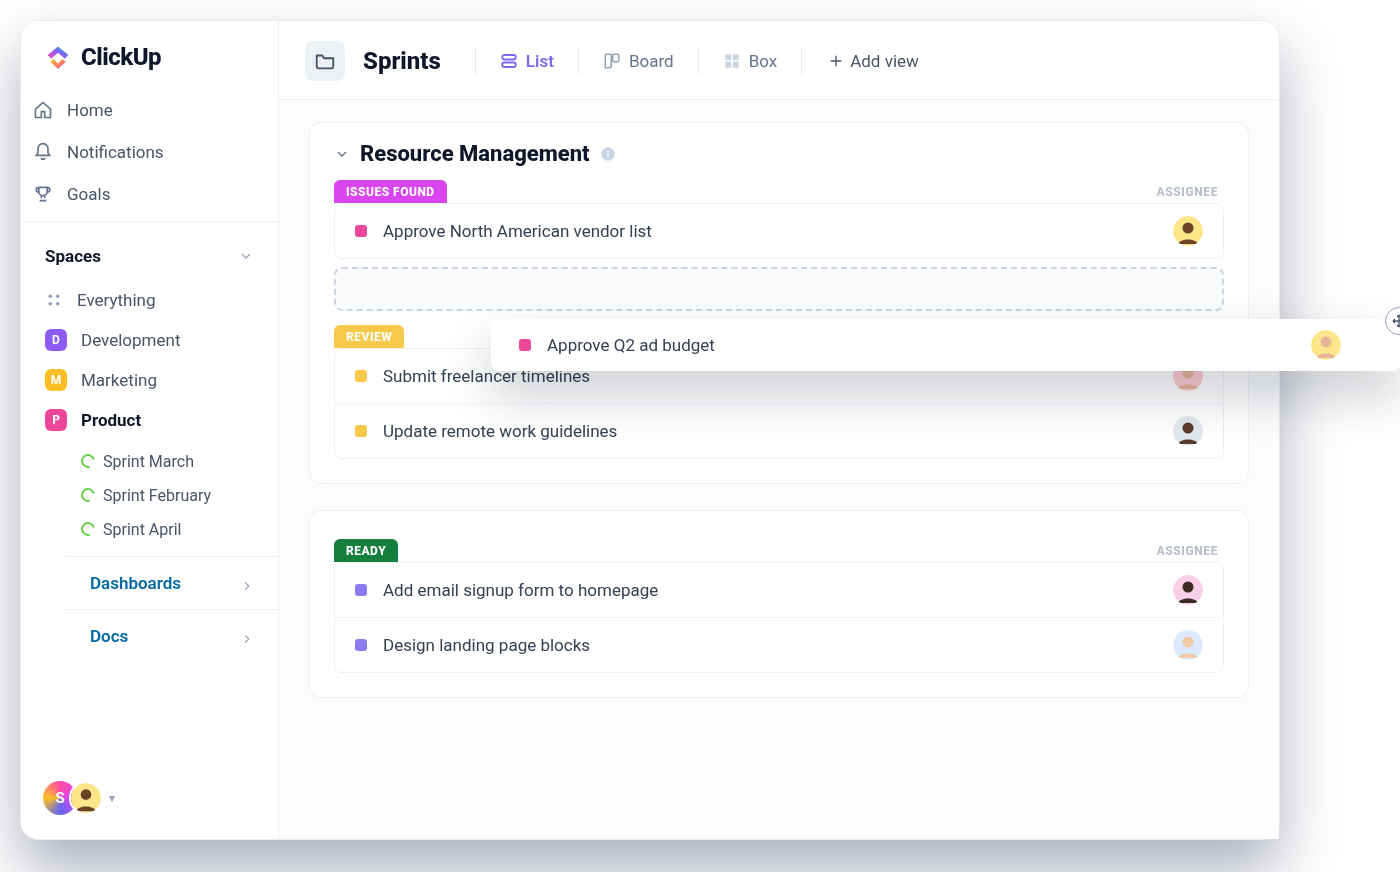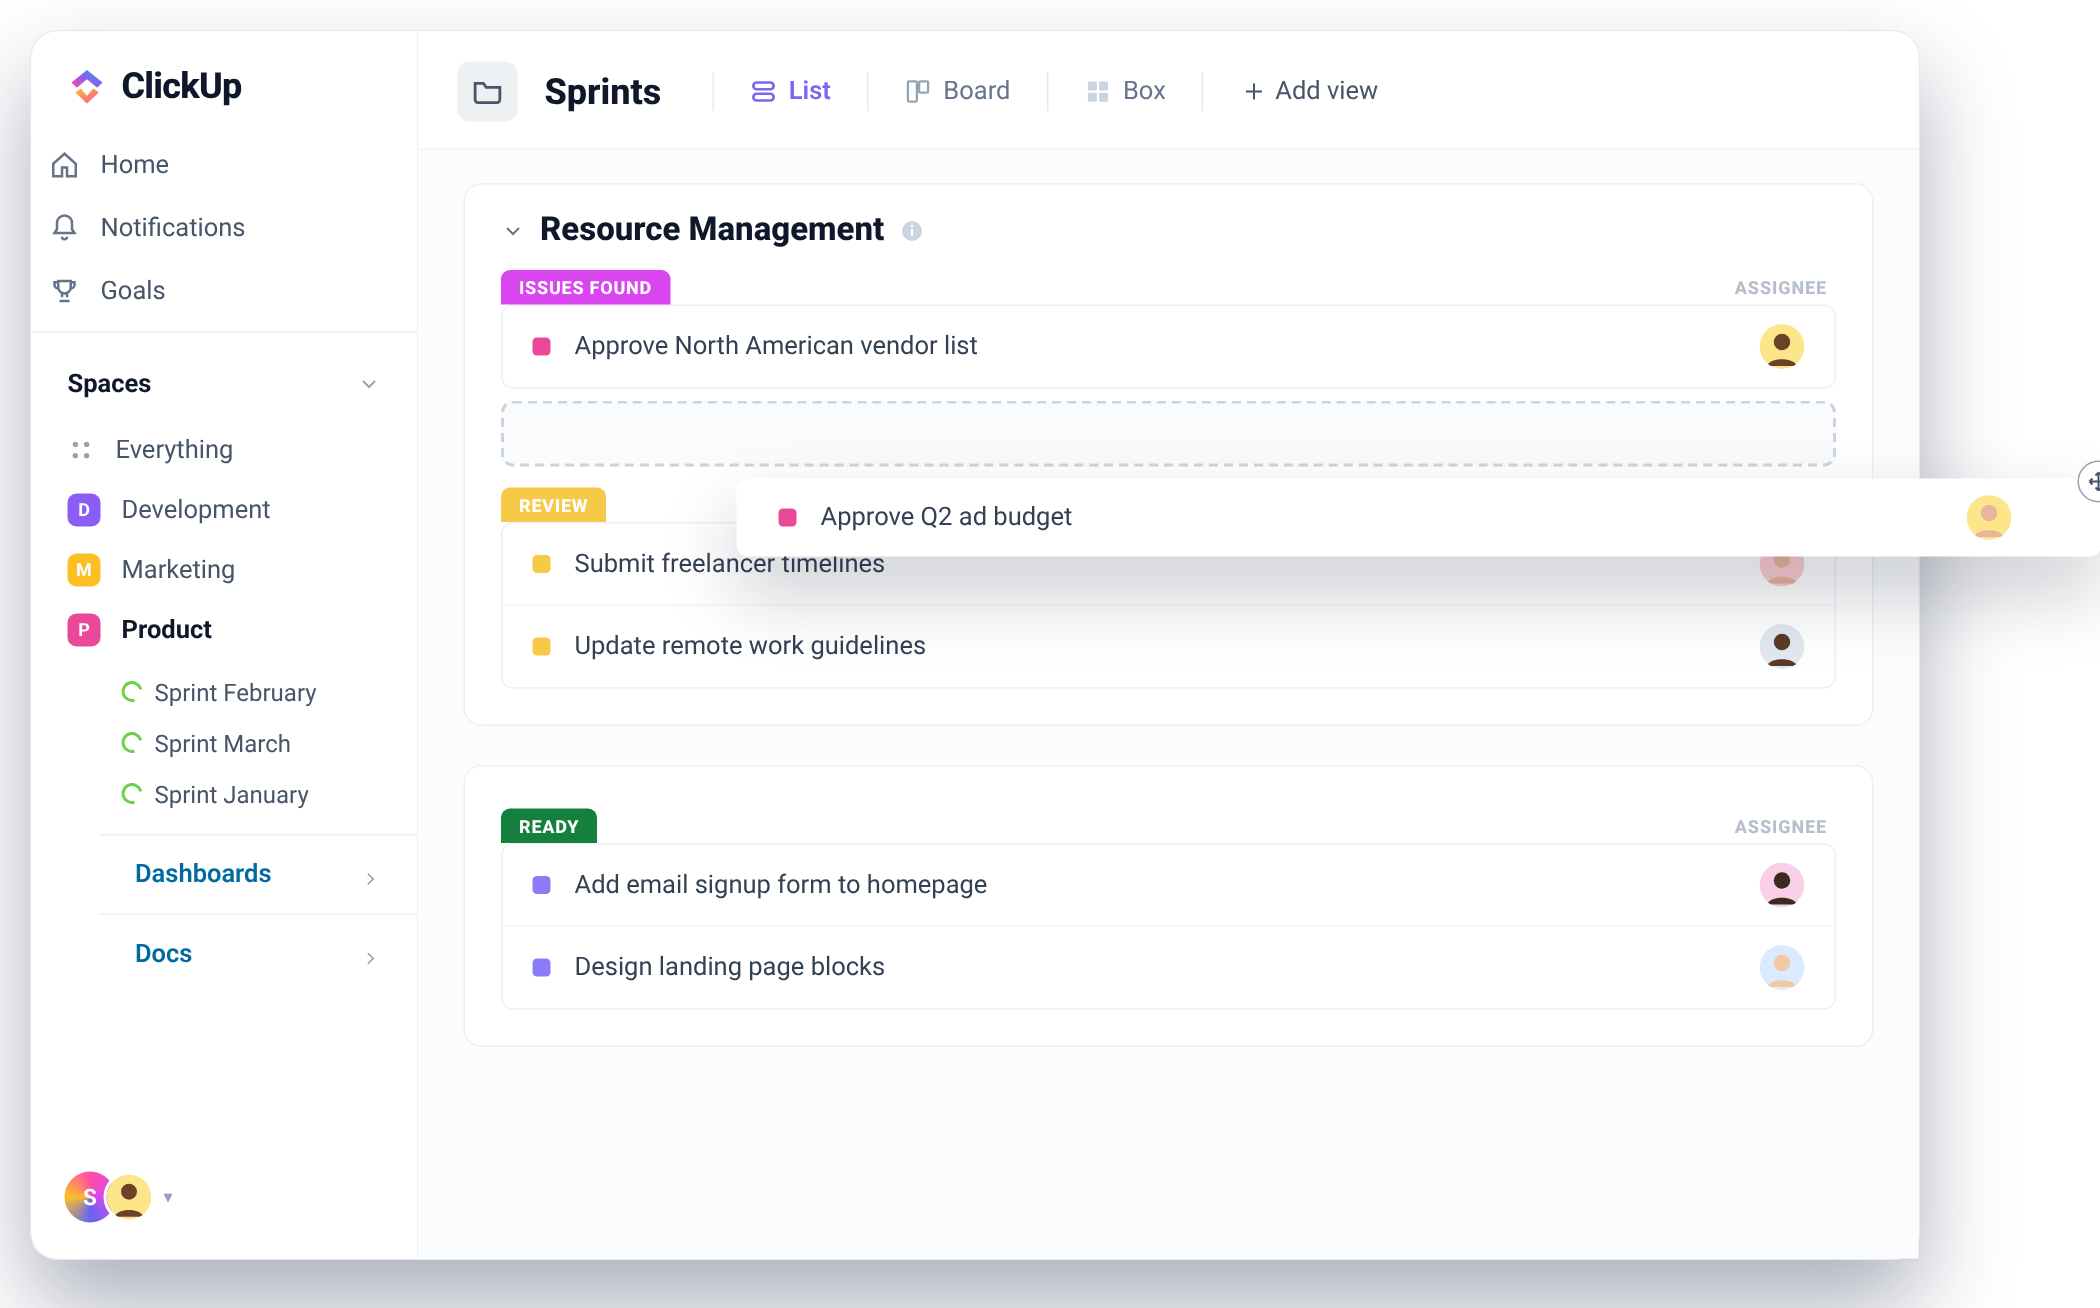--- a/index.html
+++ b/index.html
@@ -138,29 +138,29 @@
         <span class="space-badge badge-m">M</span>
         <span>Marketing</span>
       </div>
       <div class="space-item active">
         <span class="space-badge badge-p">P</span>
         <span>Product</span>
       </div>
       <div class="sprints">
         <div class="sprint-item">
             <span class="sprint-icon"></span>
-            <span>Sprint  February</span>
+            <span>Sprint  March</span>
           </div>
         <div class="sprint-item">
             <span class="sprint-icon"></span>
-            <span>Sprint  March</span>
+            <span>Sprint  February</span>
           </div>
         <div class="sprint-item">
             <span class="sprint-icon"></span>
-            <span>Sprint January</span>
+            <span>Sprint April</span>
           </div>
       </div>
     </div>
 
     <div class="coll-sect">
       <span>Dashboards</span>
       <svg class="chev" width="14" height="14" viewBox="0 0 24 24" fill="none" stroke="#94a3b8" stroke-width="2">
           <path d="M9 6l6 6-6 6"></path>
         </svg>
     </div>

